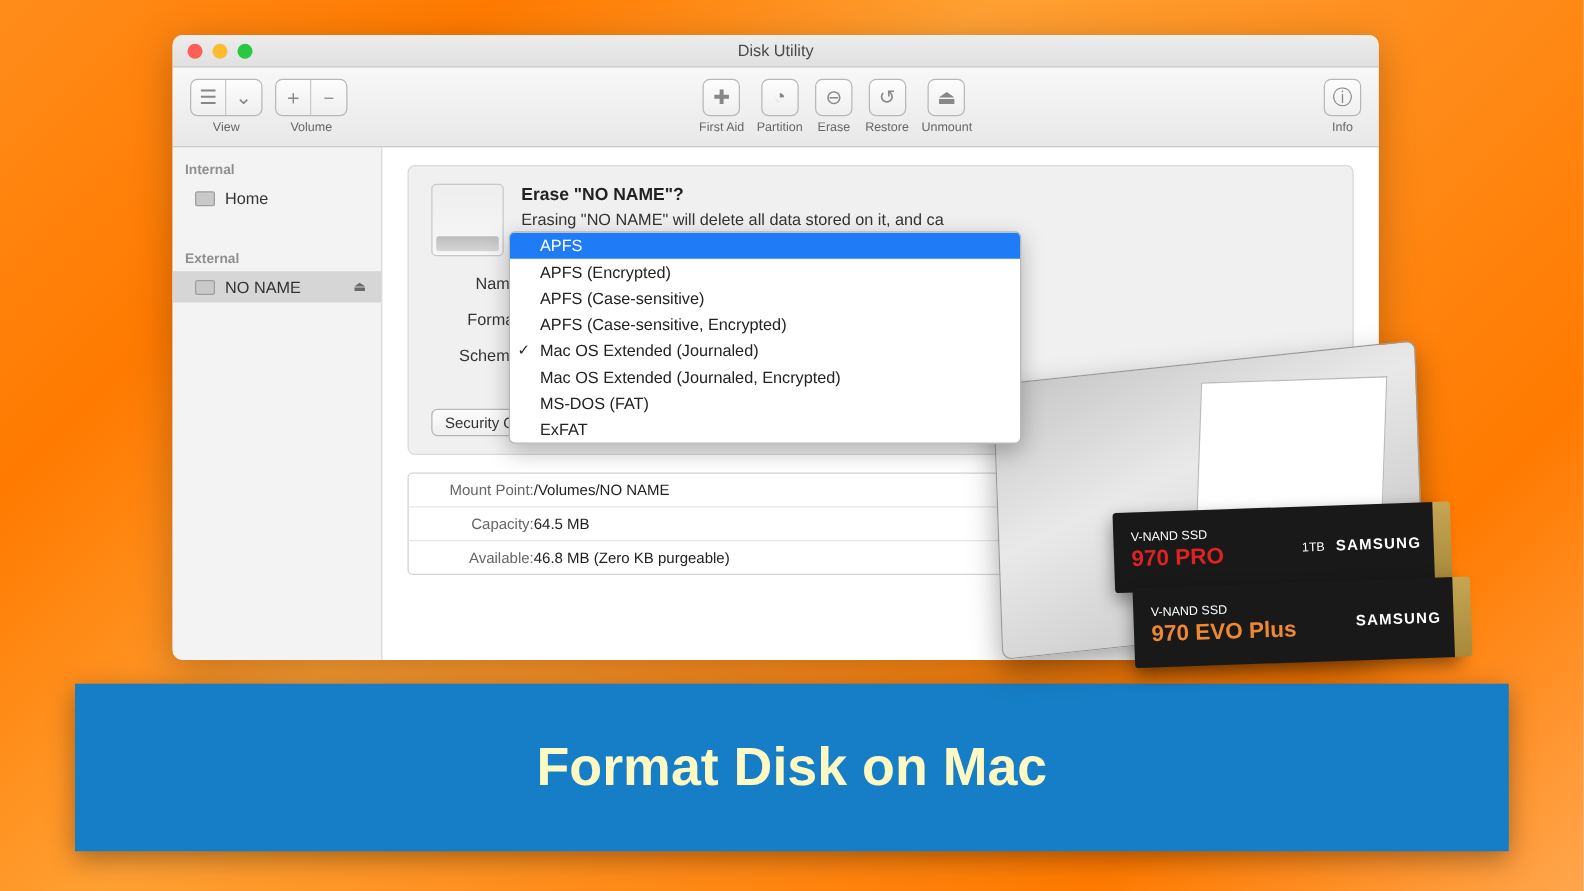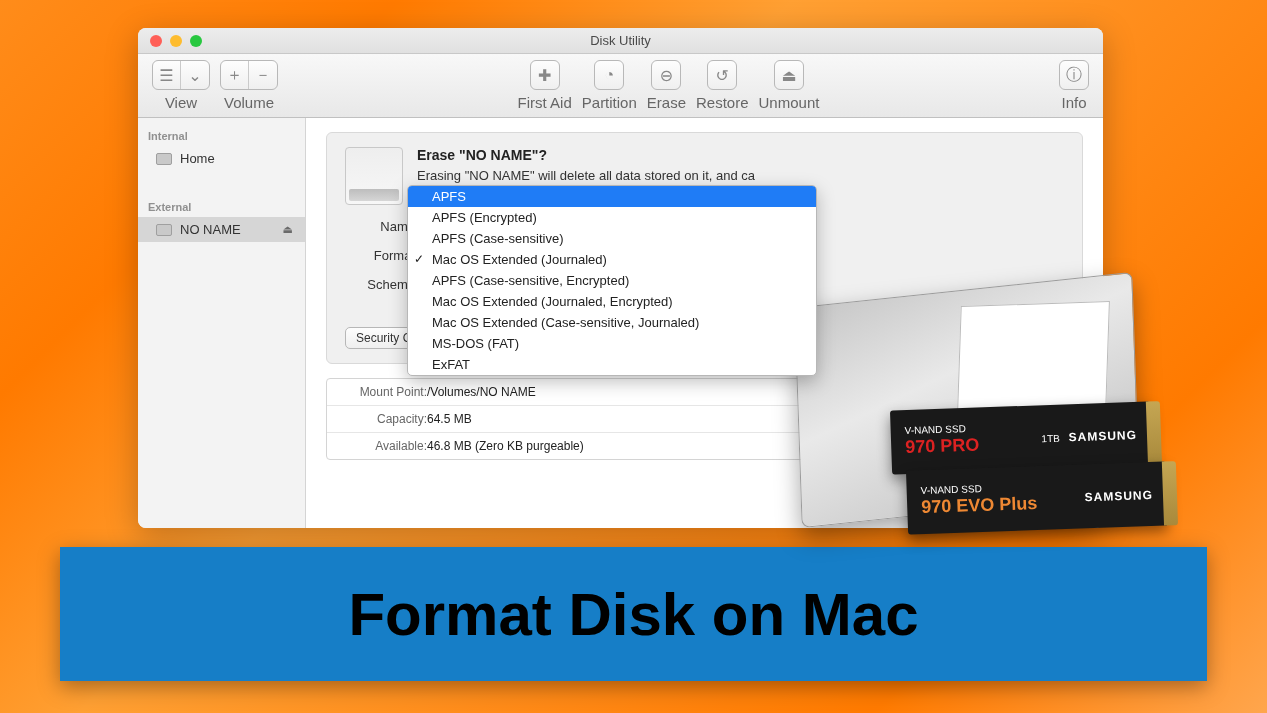--- a/index.html
+++ b/index.html
@@ -11,21 +11,21 @@
 .traffic { display: flex; gap: 8px; margin-left: 12px; }
 .tl { width: 12px; height: 12px; border-radius: 50%; }
 .tl.red{background:#ff5f57;} .tl.yel{background:#febc2e;} .tl.grn{background:#28c840;}
 .titlebar .title { position:absolute; left:0; right:0; text-align:center; font-size:13px; color:#4a4a4a; font-weight:500;}
 
 .toolbar { height: 64px; background: linear-gradient(#f8f8f8,#e8e8e8); border-bottom:1px solid #c0c0c0; display:flex; align-items:center; padding:0 14px; gap:10px; }
 .seg { display:flex; border:1px solid #b8b8b8; border-radius:6px; overflow:hidden; background:linear-gradient(#fdfdfd,#efefef); height:30px;}
 .seg div{width:28px;display:flex;align-items:center;justify-content:center;border-right:1px solid #cacaca;}
 .seg div:last-child{border-right:none;}
 .tbitem{display:flex;flex-direction:column;align-items:center;gap:4px;}
-.tblabel{font-size:15px;color:#666;}
+.tblabel{font-size:10px;color:#666;}
 .ticon{color:#888;display:flex;align-items:center;justify-content:center;}
 .spacer{flex:1;}
 
 .body { display:flex; height: calc(100% - 90px); }
 .sidebar { width: 168px; background:#f3f3f3; border-right:1px solid #d4d4d4; padding-top:8px; font-size:13px; }
 .sidehdr{color:#909090;font-size:11px;font-weight:600;padding:4px 10px;}
 .siderow{display:flex;align-items:center;gap:8px;padding:5px 12px 5px 18px;color:#333;}
 .siderow.sel{background:#d6d6d6;}
 .dicon{width:16px;height:12px;background:#c9c9c9;border:1px solid #9f9f9f;border-radius:2px;}
 .eject{margin-left:auto;font-size:11px;color:#6a6a6a;}
@@ -52,21 +52,21 @@
 .dditem.chk::before{content:"✓";position:absolute;left:6px;font-size:12px;color:#222;}
 
 .infotable{margin-top:14px;border:1px solid #d4d4d4;border-radius:4px;background:#fff;font-size:12px;}
 .irow{display:flex;padding:6px 10px;border-bottom:1px solid #e6e6e6;}
 .irow:last-child{border-bottom:none;}
 .ilbl{color:#666;width:90px;text-align:right;}
 .ival{color:#222;flex:1;}
 .ityp{color:#666;width:40px;border-left:1px solid #e6e6e6;padding-left:10px;}
 
 .banner{position:absolute;left:60px;right:60px;bottom:32px;height:134px;background:#167ec7;display:flex;align-items:center;justify-content:center;box-shadow:0 6px 20px rgba(0,0,0,0.35);}
-.banner span{color:#000000;font-size:60px;font-weight:700;}
+.banner span{color:#fef9c3;font-size:43px;font-weight:700;}
 
 .drives{position:absolute;right:100px;top:290px;width:390px;height:260px;z-index:30;}
 .ssd1{position:absolute;right:30px;top:0;width:340px;height:220px;background:linear-gradient(160deg,#c6c6c6,#e9e9e9 40%,#bdbdbd);border:1px solid #9a9a9a;border-radius:8px;transform:rotate(-6deg) skewX(-4deg);box-shadow:0 10px 24px rgba(0,0,0,0.35);}
 .ssd1 .label{position:absolute;right:26px;top:20px;width:150px;height:110px;background:#fff;border:1px solid #bbb;transform:rotate(4deg);}
 .nvme{position:absolute;width:260px;height:64px;background:#191919;border-radius:3px;box-shadow:0 6px 14px rgba(0,0,0,0.45);display:flex;align-items:center;justify-content:space-between;padding:0 14px;}
 .nvme .lt{color:#fff;font-size:10px;line-height:1.2;}
 .nvme .rt{color:#fff;font-size:12px;font-weight:700;letter-spacing:1px;}
 .nvme .cap{color:#fff;font-size:10px;}
 .pro .pn{color:#d22;} .evo .pn{color:#e83;}
 .nv1{right:16px;top:116px;transform:rotate(-2deg);}
@@ -178,24 +178,23 @@
           </div>
         <div class="field">
             <label>Scheme</label>
           </div>
         <button class="secbtn">Security Op</button>
 
         <div class="dropdown">
           <div class="dditem sel">APFS</div>
           <div class="dditem">APFS (Encrypted)</div>
           <div class="dditem">APFS (Case-sensitive)</div>
+          <div class="dditem">APFS (Case-sensitive, Encrypted)</div>
           <div class="dditem chk">Mac OS Extended (Journaled)</div>
-          <div class="dditem">APFS (Case-sensitive, Encrypted)</div>
           <div class="dditem">Mac OS Extended (Journaled, Encrypted)</div>
-          <div class="dditem">Mac OS Extended (Case-sensitive, Journaled)</div>
           <div class="dditem">MS-DOS (FAT)</div>
           <div class="dditem">ExFAT</div>
         </div>
       </div>
 
       <div class="infotable">
         <div class="irow">
           <span class="ilbl">Mount Point:</span>
           <span class="ival">/Volumes/NO NAME</span>
           <span class="ityp">Typ</span>

